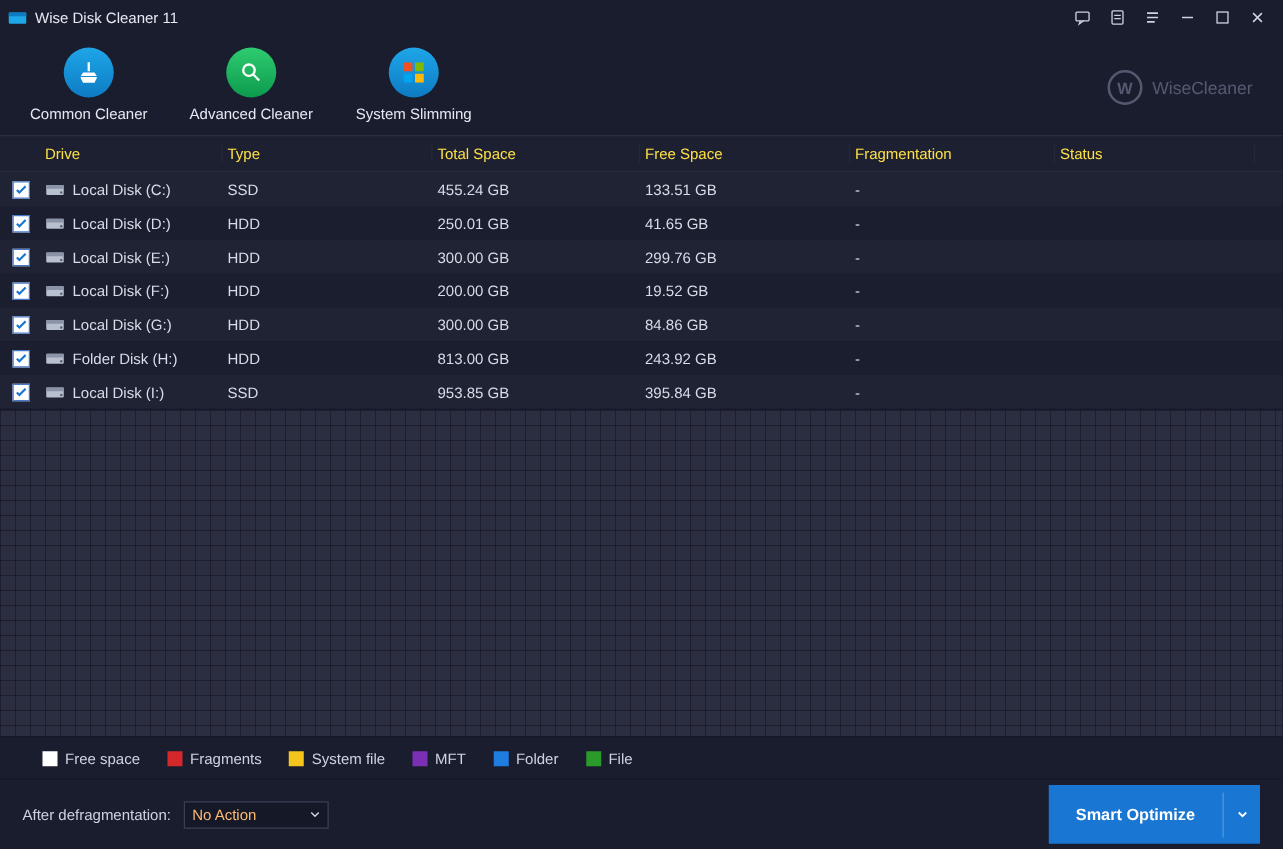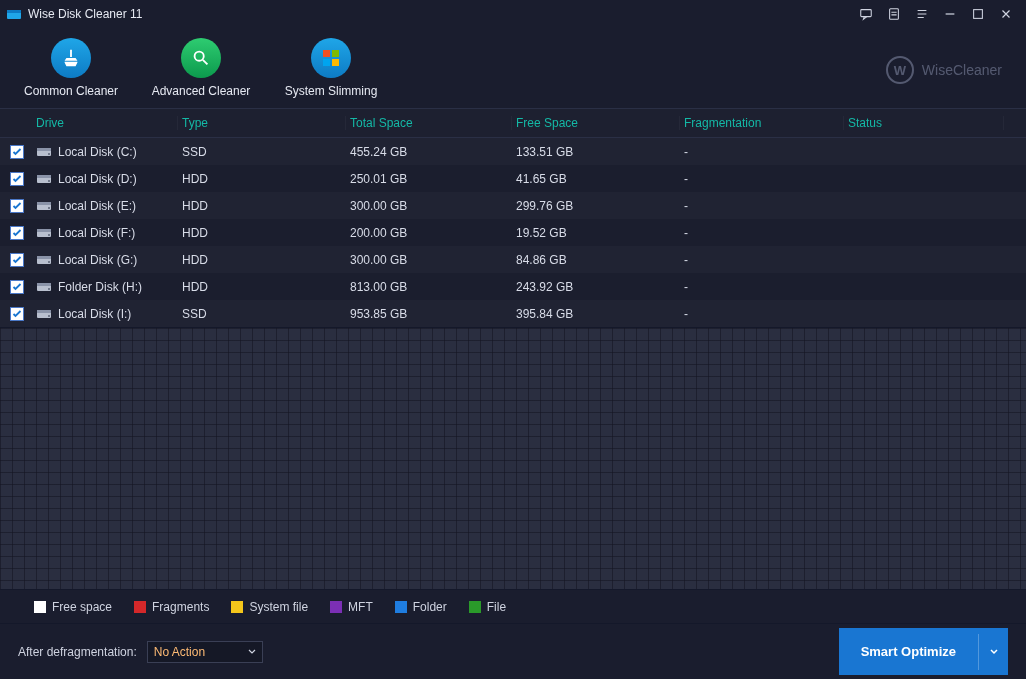--- a/index.html
+++ b/index.html
@@ -21,21 +21,21 @@
 .tab:nth-child(1) .circ { background: linear-gradient(#1fa6e8,#0d7bc4); }
 .tab:nth-child(2) .circ { background: linear-gradient(#2ecc71,#0c9a4d); }
 .tab:nth-child(3) .circ { background: linear-gradient(#1fa6e8,#0d7bc4); }
 .tab:nth-child(4) .circ { background: linear-gradient(#1fa6e8,#0d7bc4); }
 .brand { position: absolute; right: 24px; top: 28px; display: flex; align-items: center; gap: 8px; opacity: 0.45; }
 .brand .bcirc { width: 28px; height: 28px; border: 2px solid #9aa3c0; border-radius: 50%; display:flex; align-items:center; justify-content:center; font-size:13px; font-weight:600; color:#9aa3c0; }
 .brand .btext { color:#9aa3c0; font-size:14px; }
 
 
 .thead { height: 30px; display: flex; align-items: center; border-top: 1px solid #2a2f45; border-bottom: 1px solid #2a2f45; background: #1d2030; padding-left: 6px; }
-.th { color: #14b8a6; font-size: 12px; padding: 0 4px; border-right: 1px solid rgba(255,255,255,0.04); }
+.th { color: #fde047; font-size: 12px; padding: 0 4px; border-right: 1px solid rgba(255,255,255,0.04); }
 .c-chk { width: 26px; }
 .c-drive { width: 146px; }
 .c-type { width: 168px; }
 .c-total { width: 166px; }
 .c-free { width: 168px; }
 .c-frag { width: 164px; }
 .c-status { width: 160px; }
 
 
 .tbody { }

